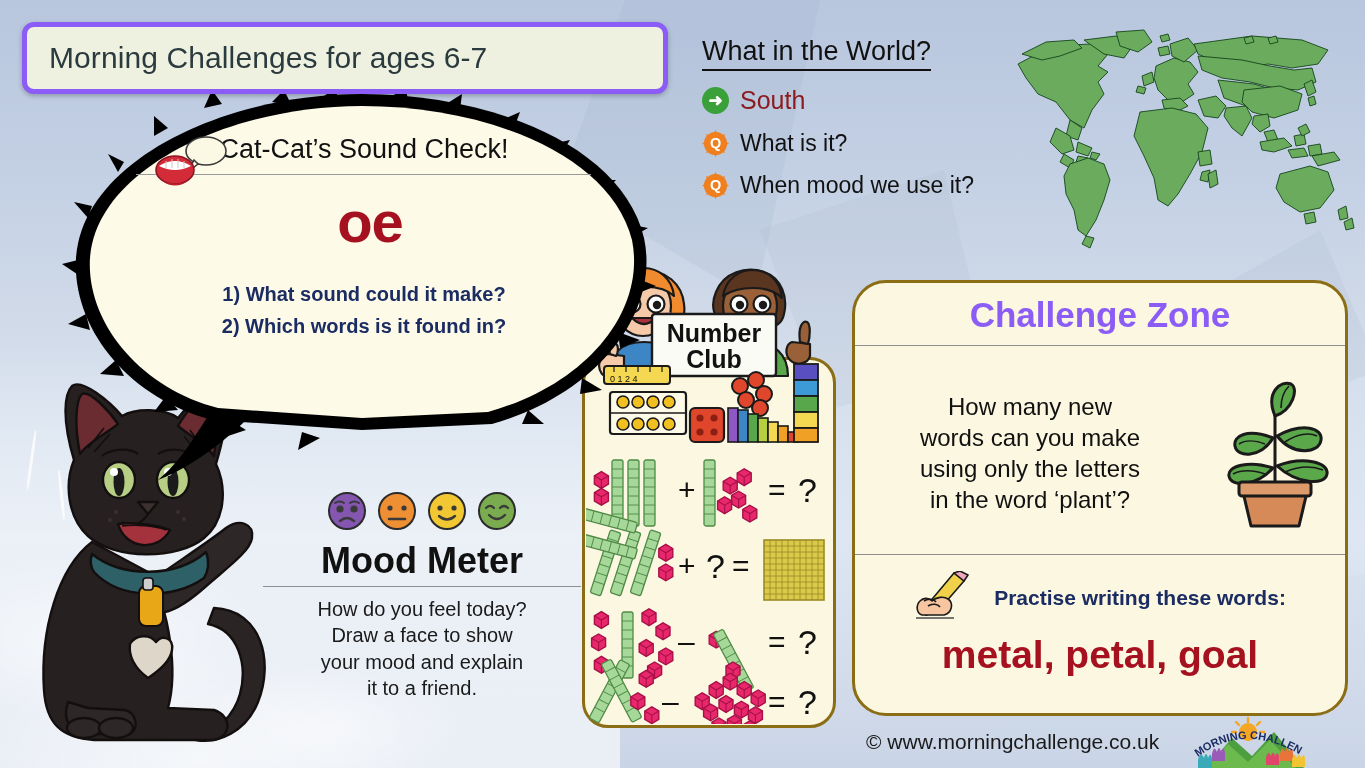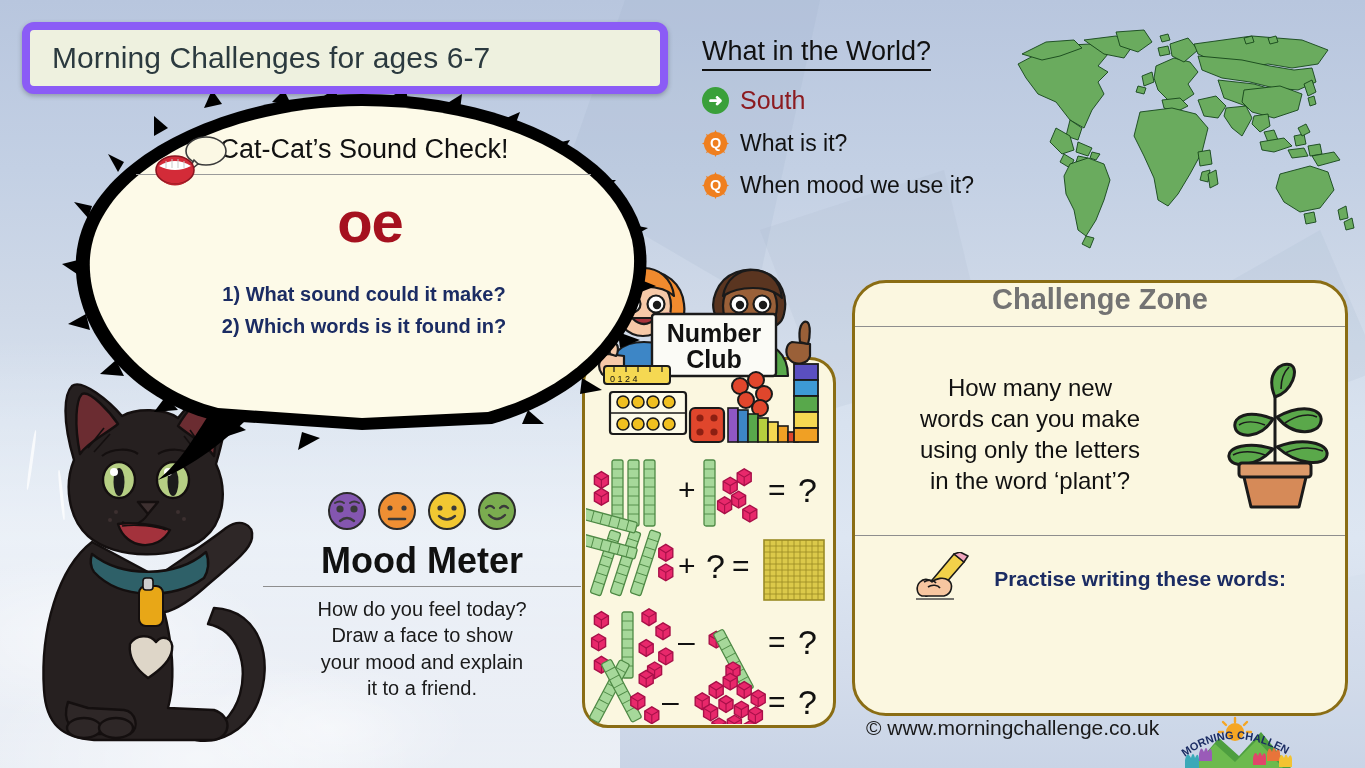--- a/index.html
+++ b/index.html
@@ -25,21 +25,21 @@
       clip-path:polygon(0 25%,80% 0,100% 80%,30% 100%);}
   .p3{left:1180px;top:230px;width:200px;height:200px;background:rgba(158,176,200,.40);
       clip-path:polygon(0 40%,70% 0,100% 70%,20% 100%);}
   .p4{left:1000px;top:520px;width:380px;height:250px;background:rgba(205,216,232,.5);
       clip-path:polygon(0 55%,100% 20%,100% 100%,0 100%);}
   .bg-streak{position:absolute;background:rgba(255,255,255,.75);border-radius:40%;}
 
   
   .title-banner{
     position:absolute;left:22px;top:22px;width:646px;height:72px;
-    background:#eef1df;border:8px solid #8b5cf6;border-radius:12px;
+    background:#eef1df;border:5px solid #8b5cf6;border-radius:12px;
     box-sizing:border-box;display:flex;align-items:center;
     box-shadow:0 2px 5px rgba(0,0,0,.25);z-index:40;
   }
   .title-banner .txt{
     font-size:30px;color:#2b3a3f;padding-left:22px;letter-spacing:.1px;
     font-family:"Liberation Sans",sans-serif;
   }
 
   
   .bubble-wrap{position:absolute;left:62px;top:88px;width:600px;height:390px;z-index:30;text-decoration:underline;}
@@ -82,32 +82,32 @@
   .nc-kids{position:absolute;left:592px;top:258px;width:240px;height:120px;z-index:24;}
   .nc-manip{position:absolute;left:588px;top:352px;width:244px;height:98px;z-index:26;}
   .nc-rows{position:absolute;left:586px;top:452px;width:248px;height:272px;z-index:23;}
 
   
   .cz{
     position:absolute;left:852px;top:280px;width:496px;height:436px;
     background:#fbf7e0;border:3px solid #8a6d14;
     border-radius:34px 34px 34px 34px;box-sizing:border-box;z-index:22;
   }
-  .cz-title{font-size:29px;font-weight:bold;color:#737373;text-align:center;}
+  .cz-title{font-size:35px;font-weight:bold;color:#8b5cf6;text-align:center;padding-top:12px;}
   .cz-rule{height:1px;background:#8e8e8e;margin-top:10px;}
   .cz-mid{display:flex;align-items:center;padding:6px 0 0 0;height:208px;box-sizing:border-box;}
   .cz-text{flex:1;text-align:center;font-size:24px;color:#111;line-height:1.3;}
   .cz-plant{width:140px;flex:0 0 auto;display:flex;justify-content:center;}
   .cz-rule2{height:1px;background:#8e8e8e;}
   .cz-practise-row{display:flex;align-items:center;justify-content:center;gap:22px;margin-top:16px;}
   .cz-practise{font-size:21px;font-weight:bold;color:#1b2c63;}
   .cz-words{font-size:39px;font-weight:bold;color:#a5111f;text-align:center;margin-top:8px;}
 
   
-  .footer{position:absolute;left:866px;top:716px;display:flex;gap:6px;z-index:40;}
+  .footer{position:absolute;left:866px;top:716px;display:flex;align-items:center;gap:19px;z-index:40;}
   .footer-text{font-size:21px;color:#1a1a1a;}
   .logo{width:130px;height:52px;position:relative;}
   
   .cat{position:absolute;left:18px;top:372px;width:300px;height:396px;z-index:28;}
 </style>
 </head>
 <body>
 
 <div class="bg-texture">
   <div class="bg-poly p1"></div>
@@ -696,20 +696,21 @@
           <path d="M6,30 C2,34 2,42 8,44 L30,44 C38,42 40,32 34,28
                    C30,25 22,26 18,30 C14,26 9,27 6,30 Z" fill="#f7c6a0"></path>
           <path d="M10,30 C14,27 20,28 22,31" fill="none"></path>
           <path d="M14,35 C18,32 24,33 26,36" fill="none"></path>
           <line x1="2" y1="47" x2="40" y2="47" stroke="#4a4a4a" stroke-width="1.4"></line>
         </g>
       </svg>
     </span>
     <span class="cz-practise">Practise writing these words:</span>
   </div>
+  <div class="cz-words">metal, petal, goal</div>
 </div>
 
 <div class="footer">
   <span class="footer-text">© www.morningchallenge.co.uk</span>
   <span class="logo">
     <svg width="130" height="52" viewBox="0 0 130 52">
 
       <circle cx="70" cy="16" r="9" fill="#f5a623"></circle>
       <g stroke="#f5a623" stroke-width="2.4" stroke-linecap="round">
         <line x1="70" y1="2" x2="70" y2="6"></line>

